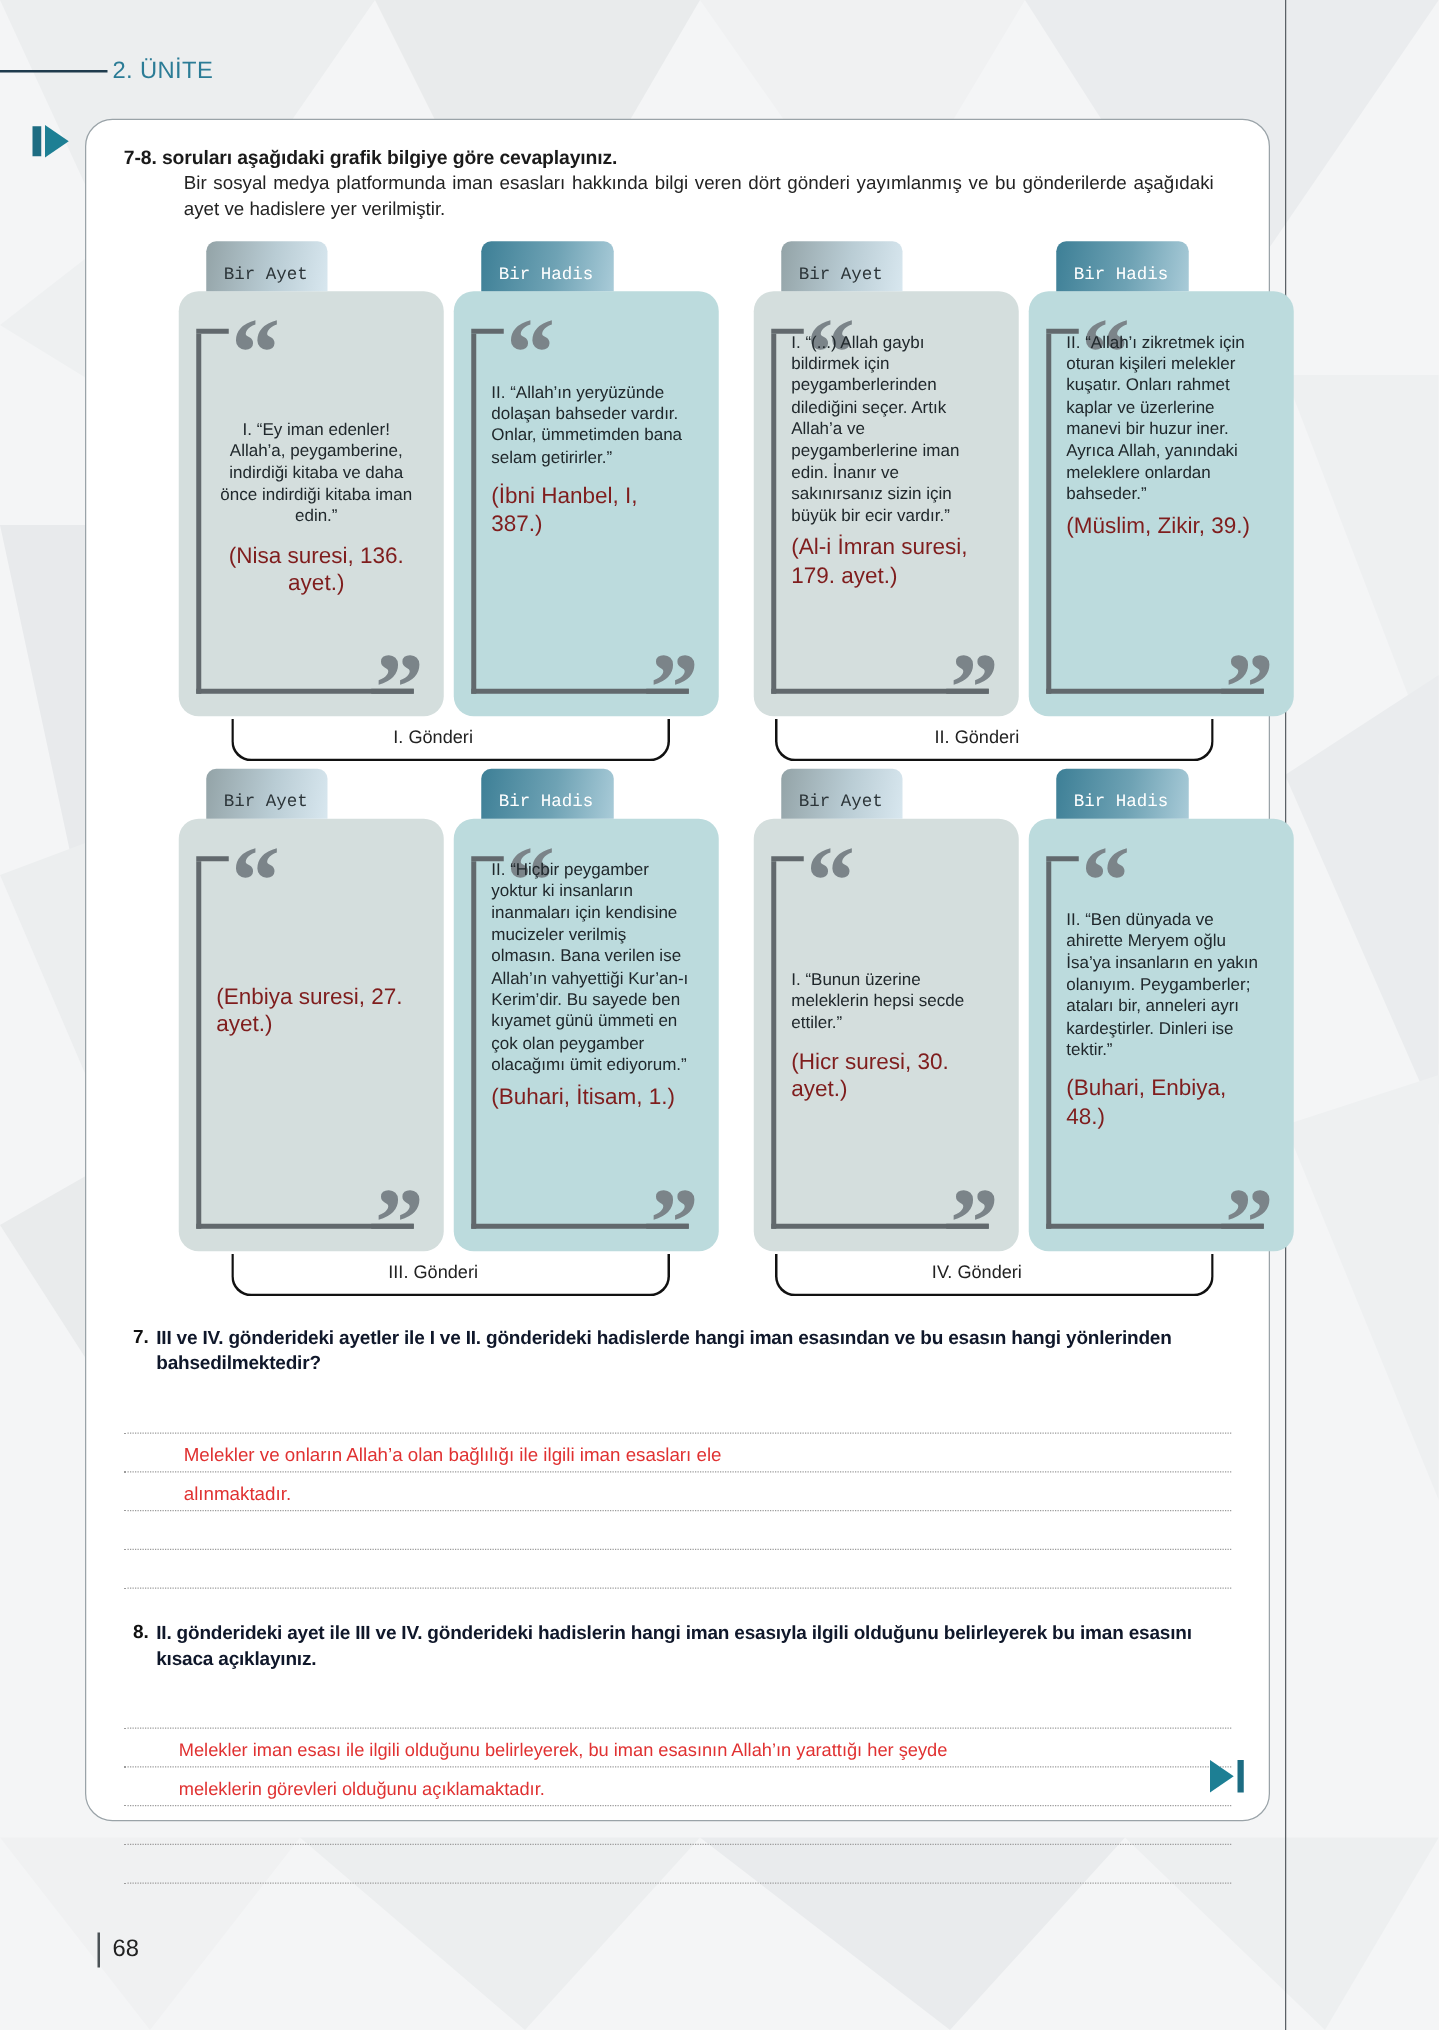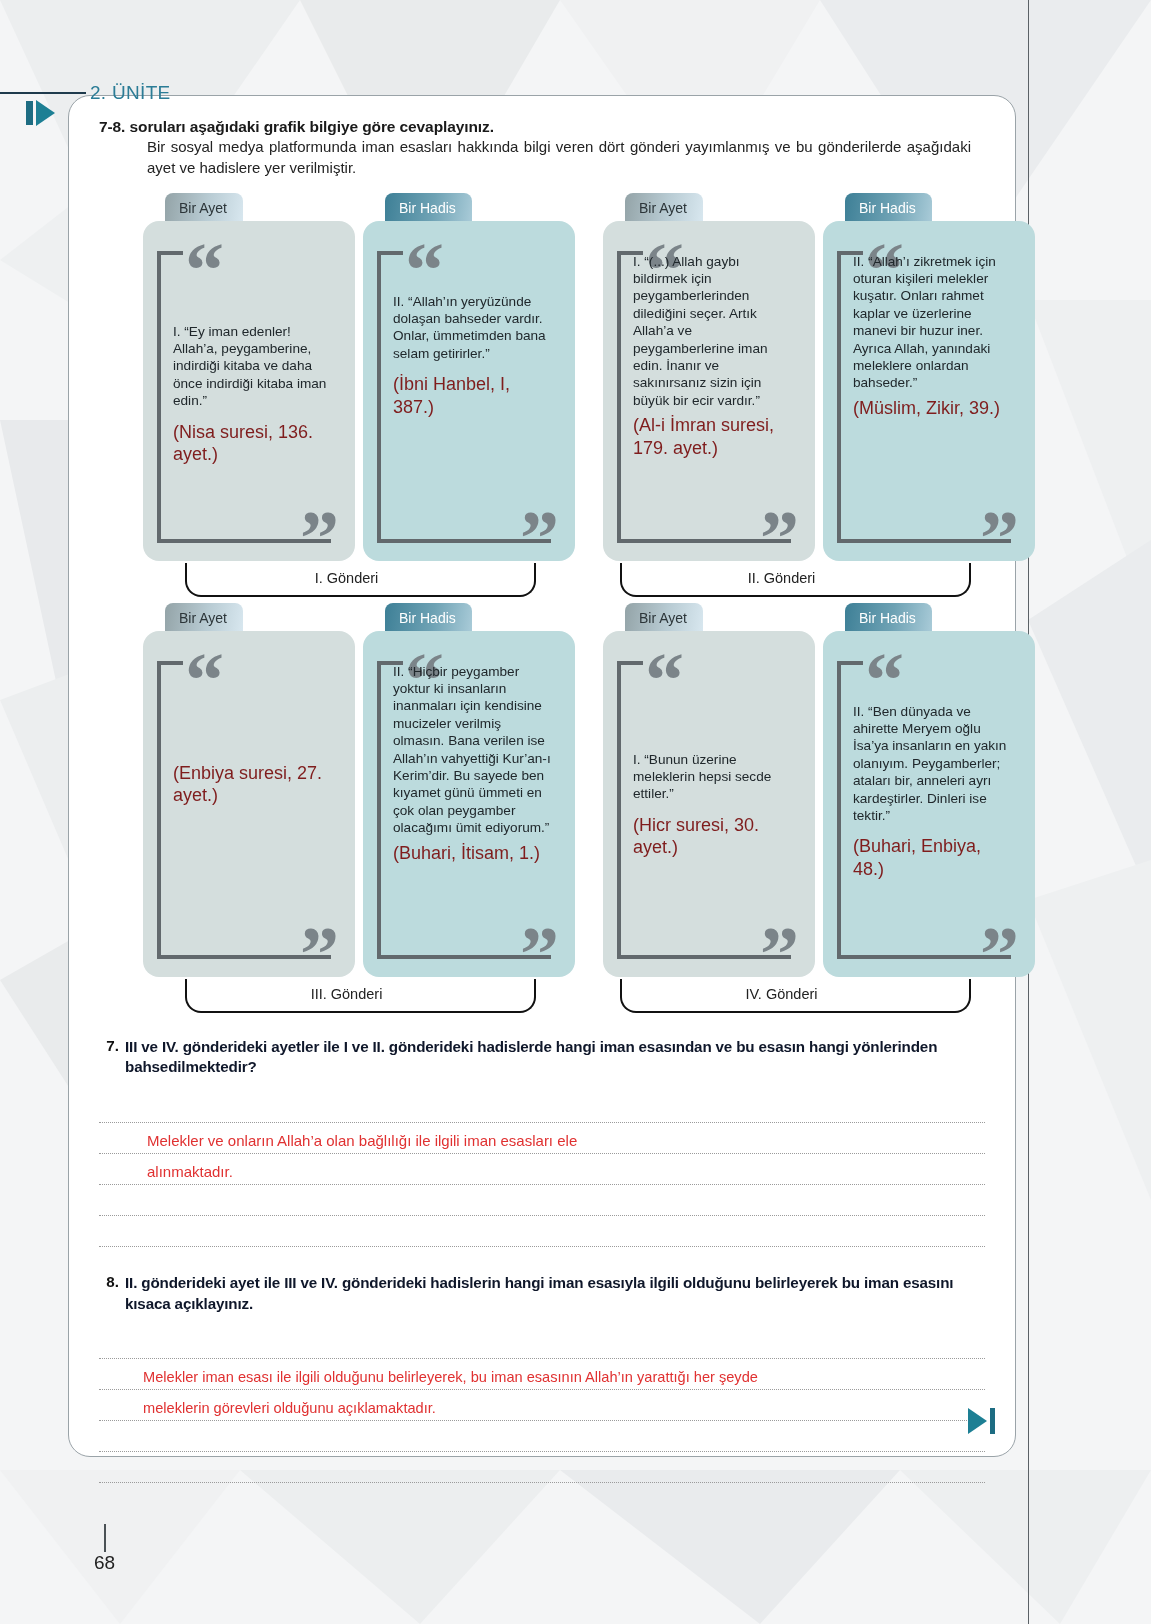--- a/index.html
+++ b/index.html
@@ -19,21 +19,21 @@
 
   .page-rule {
     position: absolute;
     left: 1028px; top: 0; bottom: 0;
     width: 1px; background: #5b6166; z-index: 1;
   }
 
   
   .unit-header {
     position: absolute; left: 0; top: 46px;
-    display: flex; align-items: center; z-index: 3; margin-top: 36px;
+    display: flex; align-items: center; z-index: 3;
   }
   .unit-rule { width: 86px; height: 2px; background: #1f3b4d; }
   .unit-label {
     color: #2b7c96; font-size: 19px; letter-spacing: .3px;
     padding-left: 4px; white-space: nowrap;
   }
 
   
   .marker-top {
     position: absolute; left: 26px; top: 100px;
@@ -75,24 +75,25 @@
   .pair { display: flex; position: relative; }
   .pair + .pair { margin-left: 28px; }
 
   .card-wrap { position: relative; width: 212px; }
   .card-wrap + .card-wrap { margin-left: 8px; }
 
   .tab {
     position: relative; z-index: 2;
     display: inline-block;
     margin-left: 22px;
-    padding: 7px 16px 5px 14px;
+    padding: 19px 16px 5px 14px;
     border-radius: 8px 8px 0 0;
     font-size: 14px; color: #2c3539;
     white-space: nowrap;
+    font-family: Liberation Mono, monospace;
   }
   .tab.ayet  { background: linear-gradient(100deg,#93a3a7 0%,#b9ccd4 55%,#d8e7ef 100%); }
   .tab.hadis { background: linear-gradient(100deg,#3d7f96 0%,#6ea2b4 55%,#a9cbd8 100%);
                color: #ffffff; }
 
   .card {
     position: relative;
     border-radius: 16px;
     padding: 10px 14px 12px 16px;
     min-height: 340px;
@@ -137,21 +138,21 @@
     font-size: 13.6px; color: #20282c; line-height: 1.28;
   }
   .card-src {
     font-size: 18px; color: #7f1d1d; line-height: 1.25;
     margin-top: 11px;
   }
   .card.tight .card-body { margin-top: 22px; }
   .card.tight .card-src  { margin-top: 5px; }
 
   
-  .card.mid .card-body { margin-top: 92px; }
+  .card.mid .card-body { margin-top: 92px; text-align: center; }
   .card.mid3 .card-body { margin-top: 62px; }
   .card.mid4 .card-body { margin-top: 110px; }
 
   
   .brace {
     position: relative; height: 36px; margin-top: 2px;
   }
   .brace-shape {
     position: absolute; left: 42px; right: 14px; top: 0; height: 34px;
     border: 2px solid #111; border-top: none;
@@ -199,22 +200,22 @@
   .marker-bottom .tri2 {
     width: 0; height: 0;
     border-left: 19px solid #1d7f94;
     border-top: 13px solid transparent;
     border-bottom: 13px solid transparent;
   }
   .marker-bottom .bar2 { width: 5px; height: 26px; background: #1d6c82; }
 
   
   .footer {
-    position: absolute; left: 94px; bottom: 50px;
-    display: flex; align-items: center; gap: 0; z-index: 3; flex-direction: column;
+    position: absolute; left: 78px; bottom: 50px;
+    display: flex; align-items: center; gap: 10px; z-index: 3;
   }
   .footer-bar { width: 2px; height: 28px; background: #4b5256; }
   .footer-num { font-size: 19px; color: #222; }
 </style>
 </head>
 <body>
 
 <div class="bg-layer">
   <svg viewBox="0 0 1151 1624" preserveAspectRatio="none">
     <rect x="0" y="0" width="1151" height="1624" fill="#f4f5f6"></rect>

